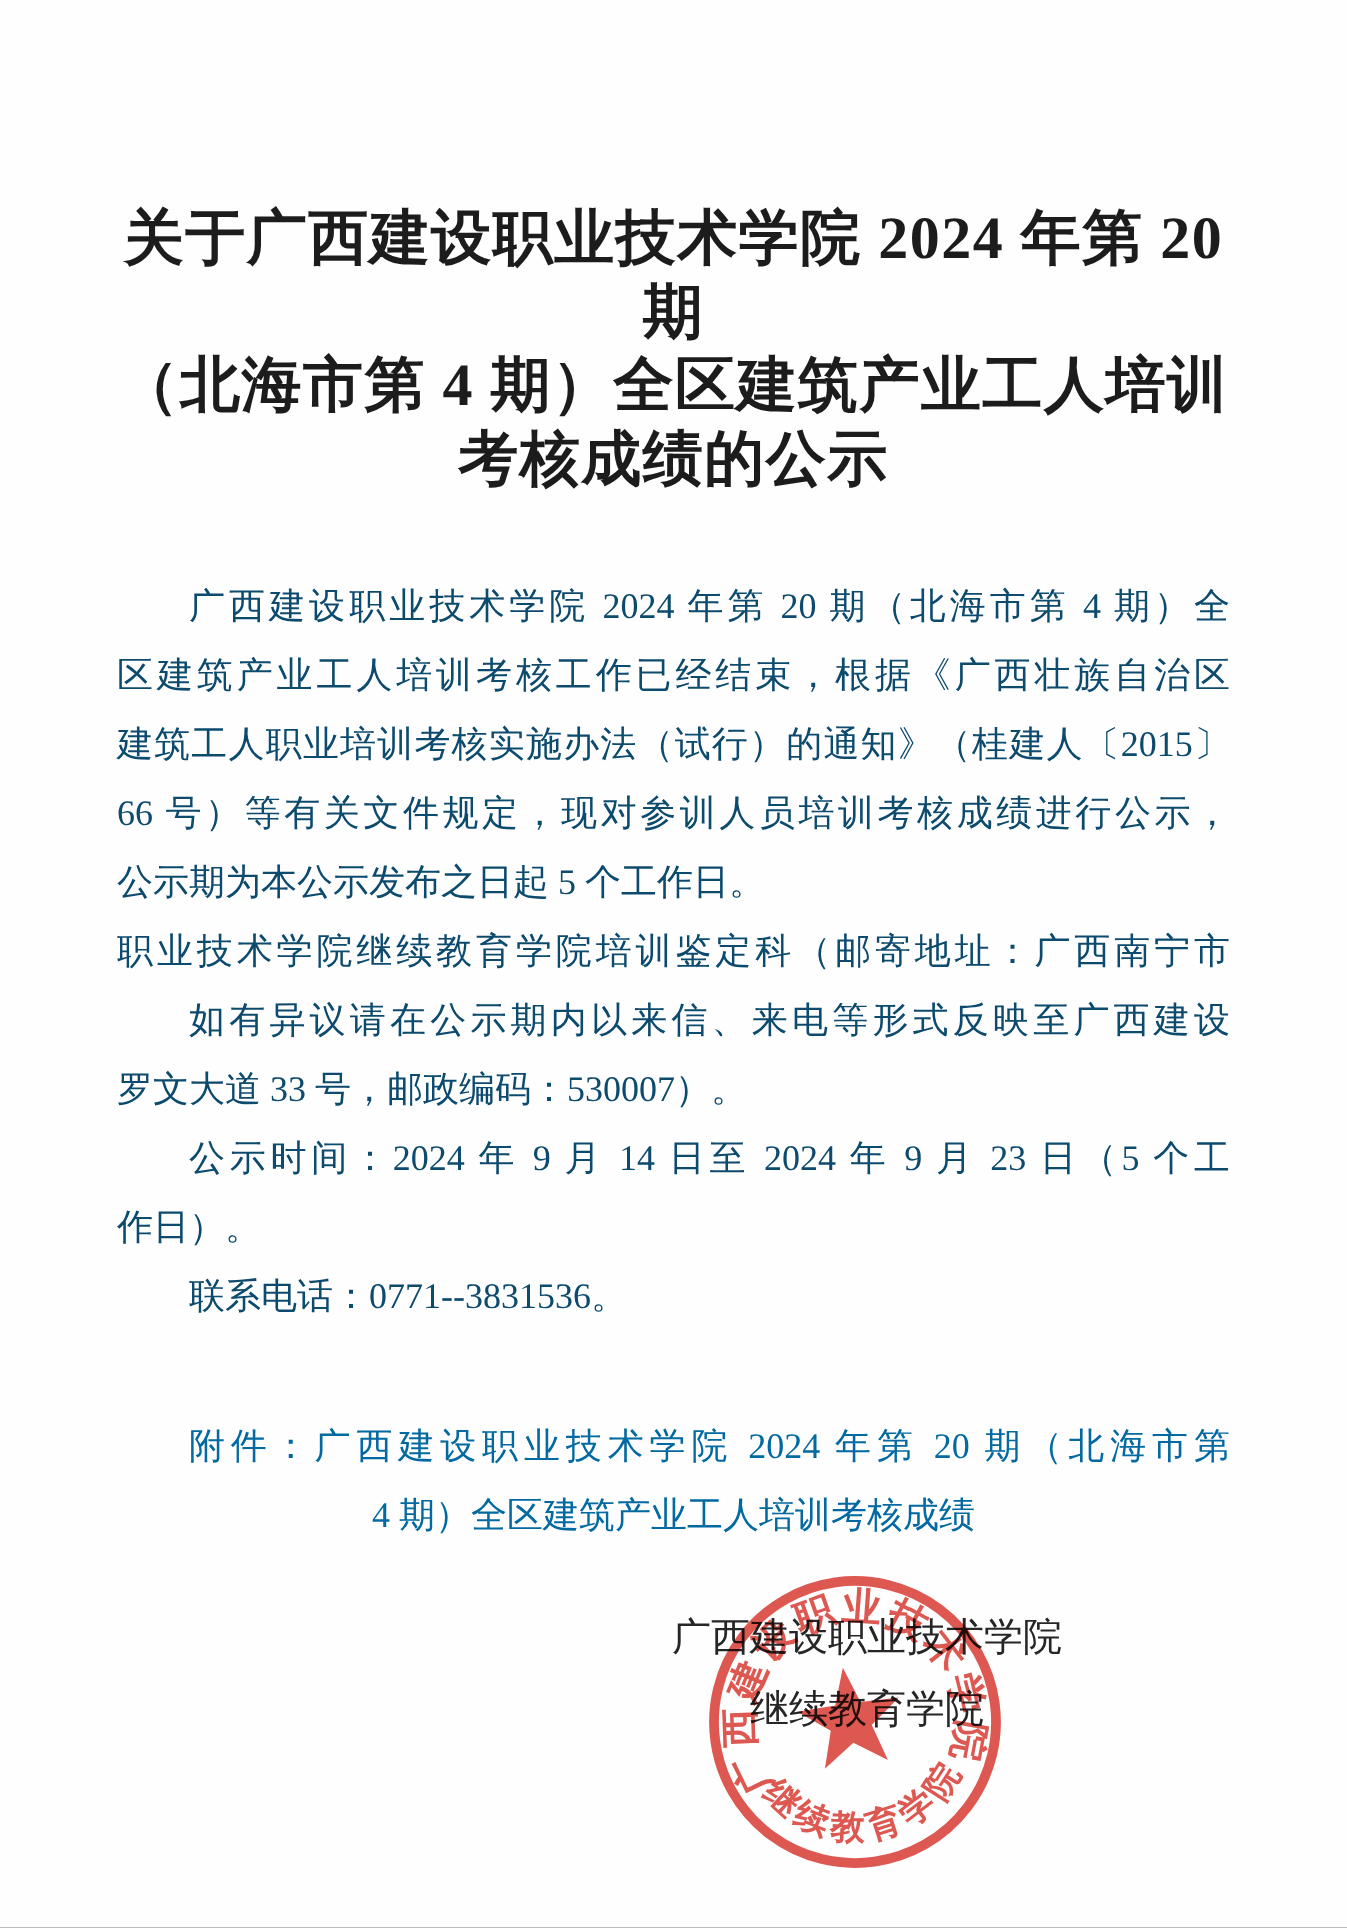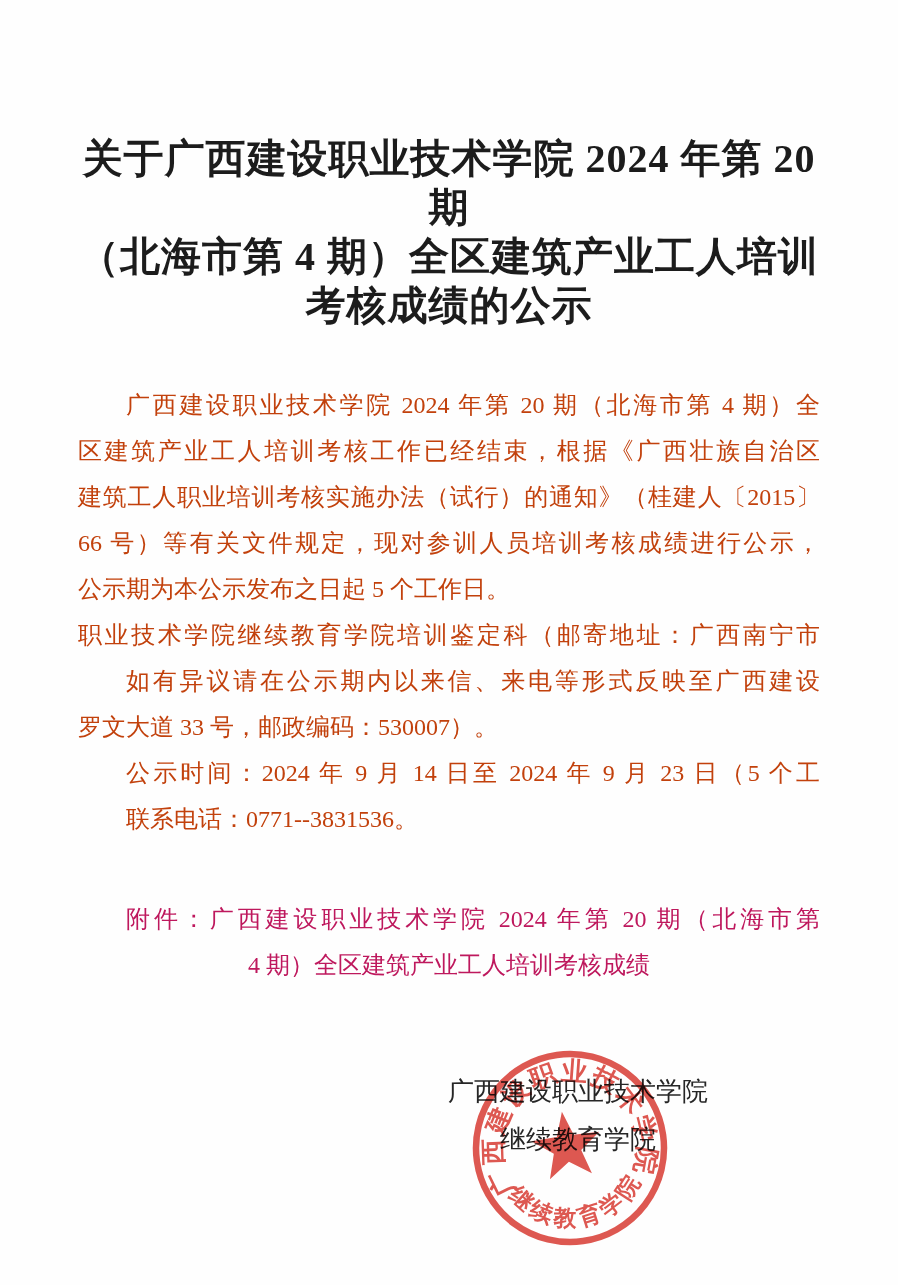--- a/index.html
+++ b/index.html
@@ -15,30 +15,30 @@
   .title {
     margin:134px 70px 0;
     font-size:40px; line-height:49px;
     font-weight:700; text-align:center;
     color:#1c1c1c; letter-spacing:1px;
   }
   .title-line { display:block; }
   .body-text {
     margin:52px 78px 0;
     font-size:24px; line-height:46px;
-    color:#c2410c;
+    color:#0c4a6e;
   }
   .ln { display:block; }
   .jst { text-align:justify; text-align-last:justify; }
   .ind { text-indent:2em; }
   .lastln { text-align:center; text-align-last:left; }
   .attachment {
     margin:54px 78px 0;
     font-size:24px; line-height:46px;
-    color:#be185d;
+    color:#0369a1;
   }
   .att-center { text-align:right; text-align-last:center; }
   .signature {
     position:absolute; left:408px; top:1068px; width:340px;
     font-size:26px; line-height:48px;
     text-align:center; color:#262626;
   }
   .seal {
     position:absolute; left:466px; top:1044px;
     width:208px; height:208px;
@@ -70,20 +70,21 @@
       <span class="ln jst">66 号）等有关文件规定，现对参训人员培训考核成绩进行公示，</span>
       <span class="ln lastln">公示期为本公示发布之日起 5 个工作日。</span>
     </div>
     <div>
       <span class="ln jst">职业技术学院继续教育学院培训鉴定科（邮寄地址：广西南宁市</span>
       <span class="ln jst ind">如有异议请在公示期内以来信、来电等形式反映至广西建设</span>
       <span class="ln lastln">罗文大道 33 号，邮政编码：530007）。</span>
     </div>
     <div>
       <span class="ln jst ind">公示时间：2024 年 9 月 14 日至 2024 年 9 月 23 日（5 个工</span>
+      <span class="ln lastln">作日）。</span>
     </div>
     <div>
       <span class="ln lastln ind">联系电话：0771--3831536。</span>
     </div>
   </div>
 
   <div class="attachment">
     <span class="ln jst ind">附件：广西建设职业技术学院 2024 年第 20 期（北海市第</span>
     <span class="ln att-center">4 期）全区建筑产业工人培训考核成绩</span>
   </div>

